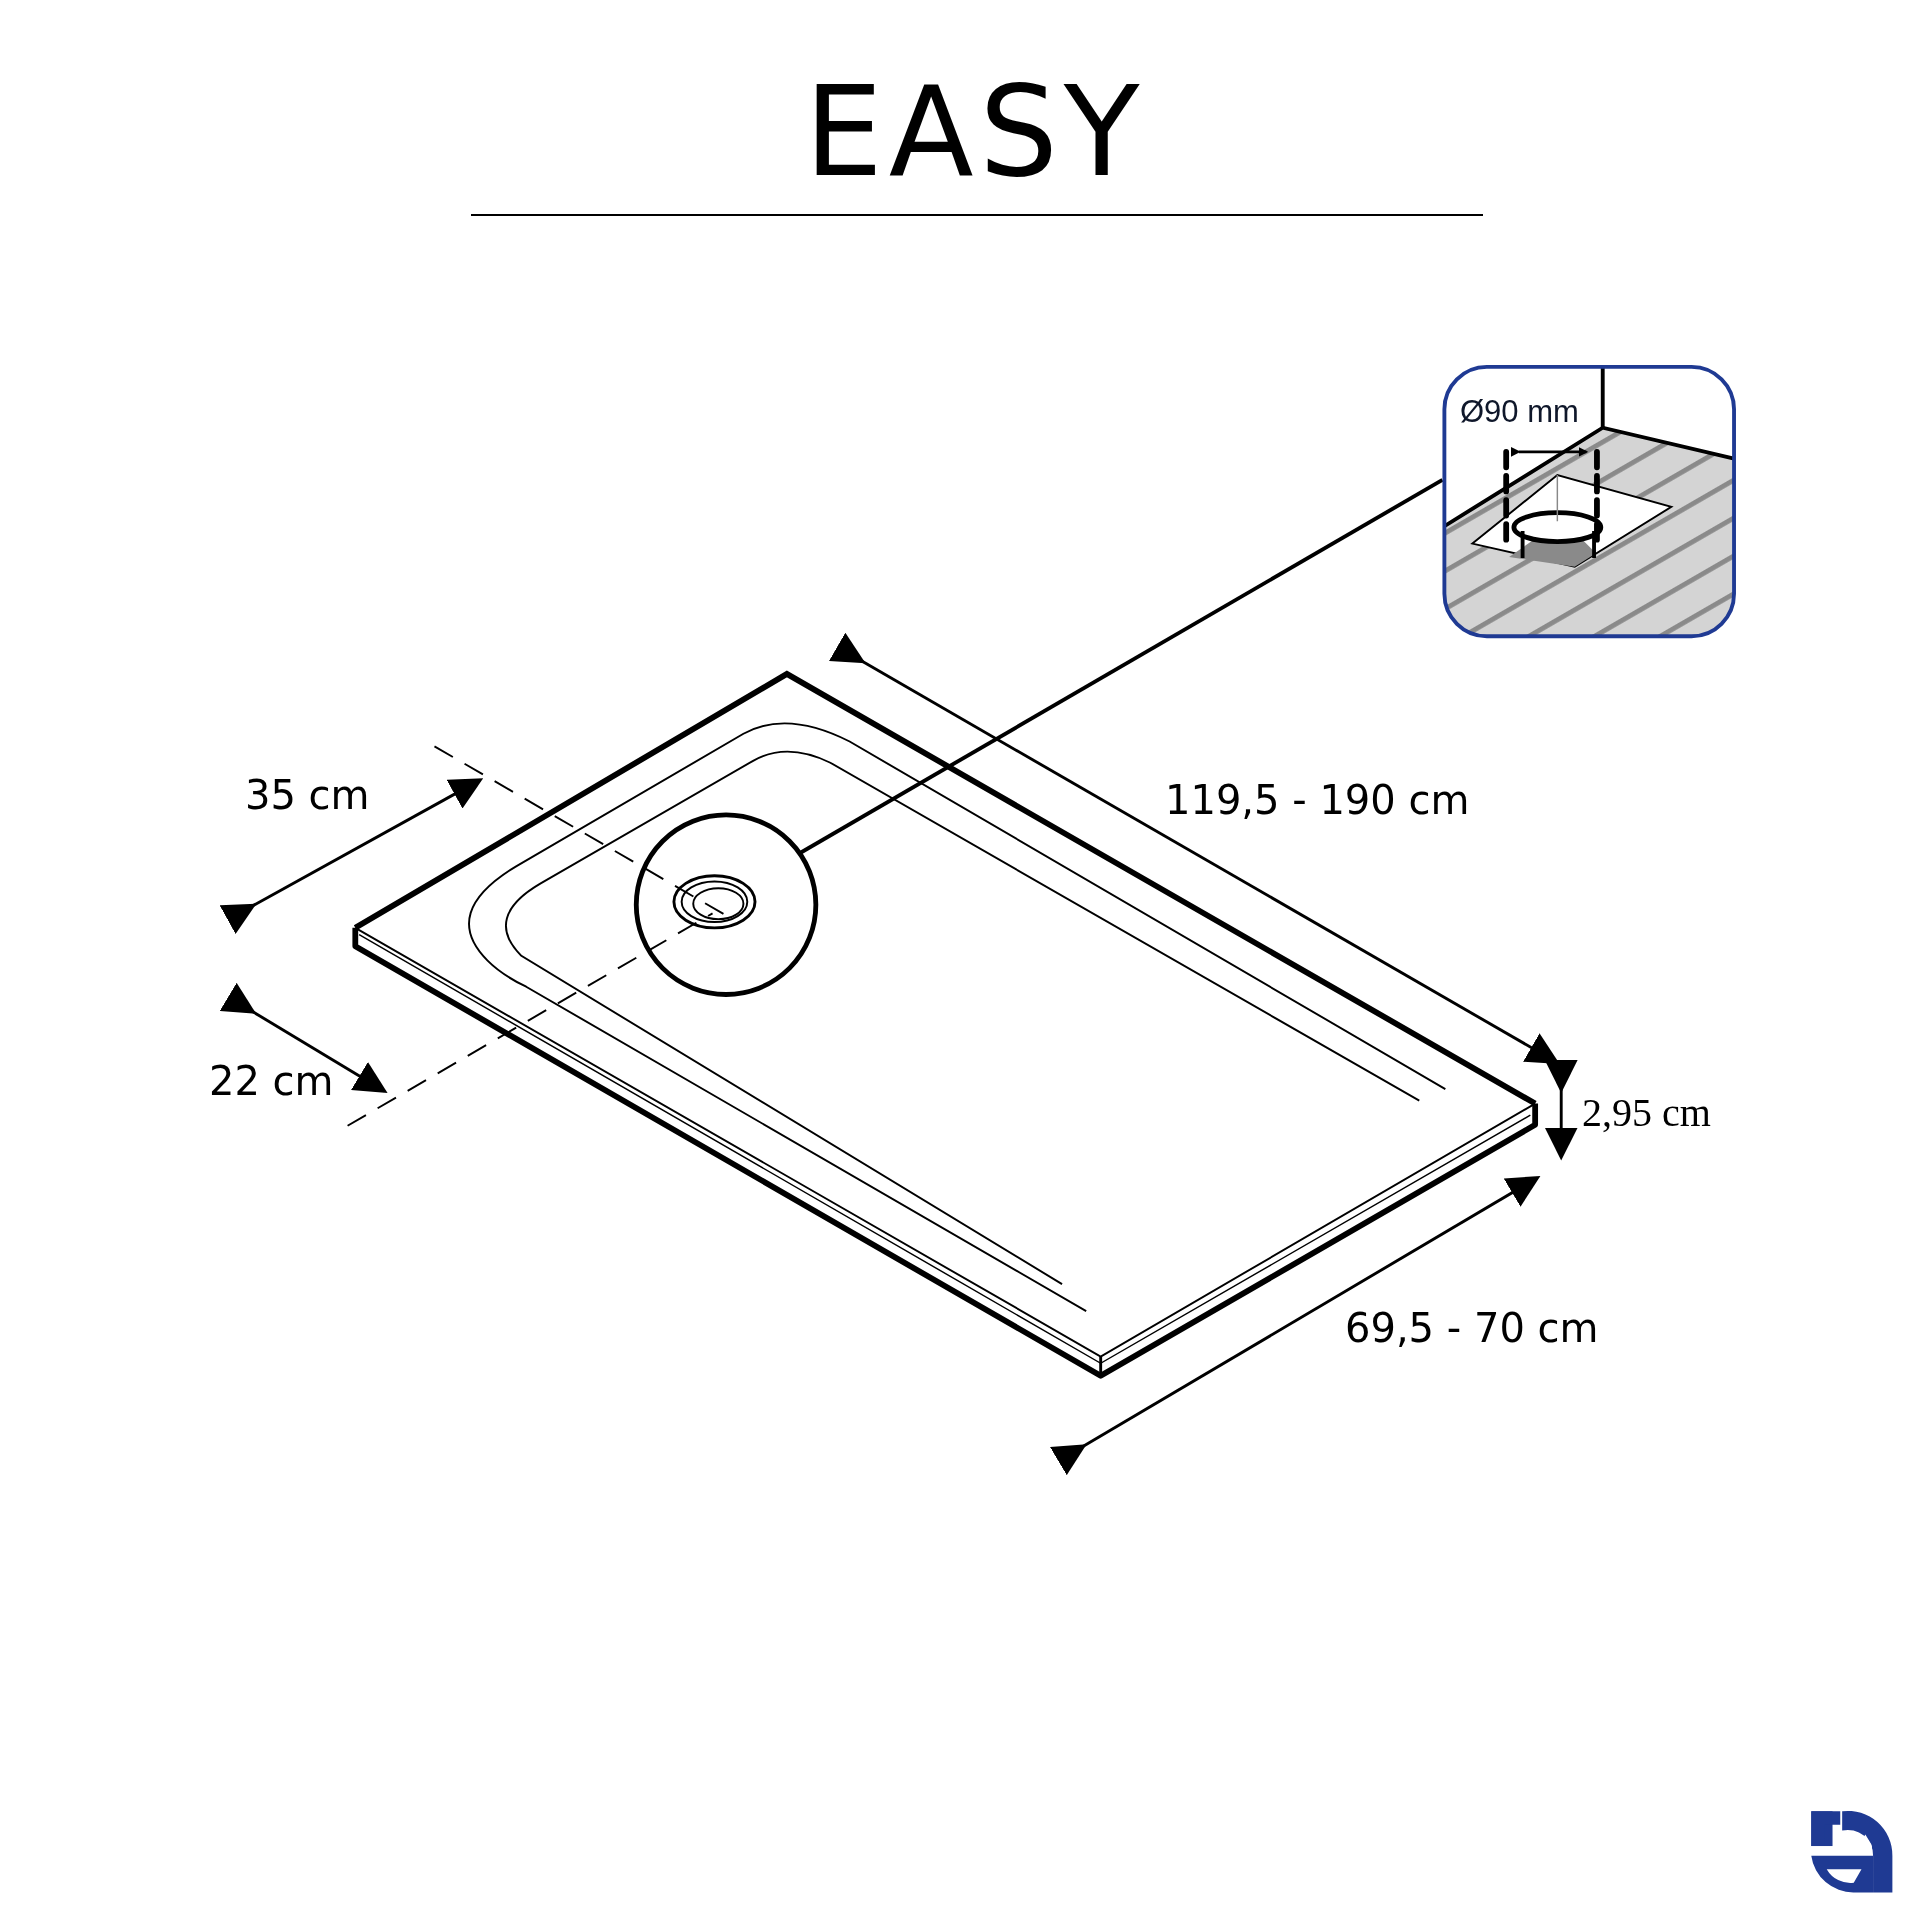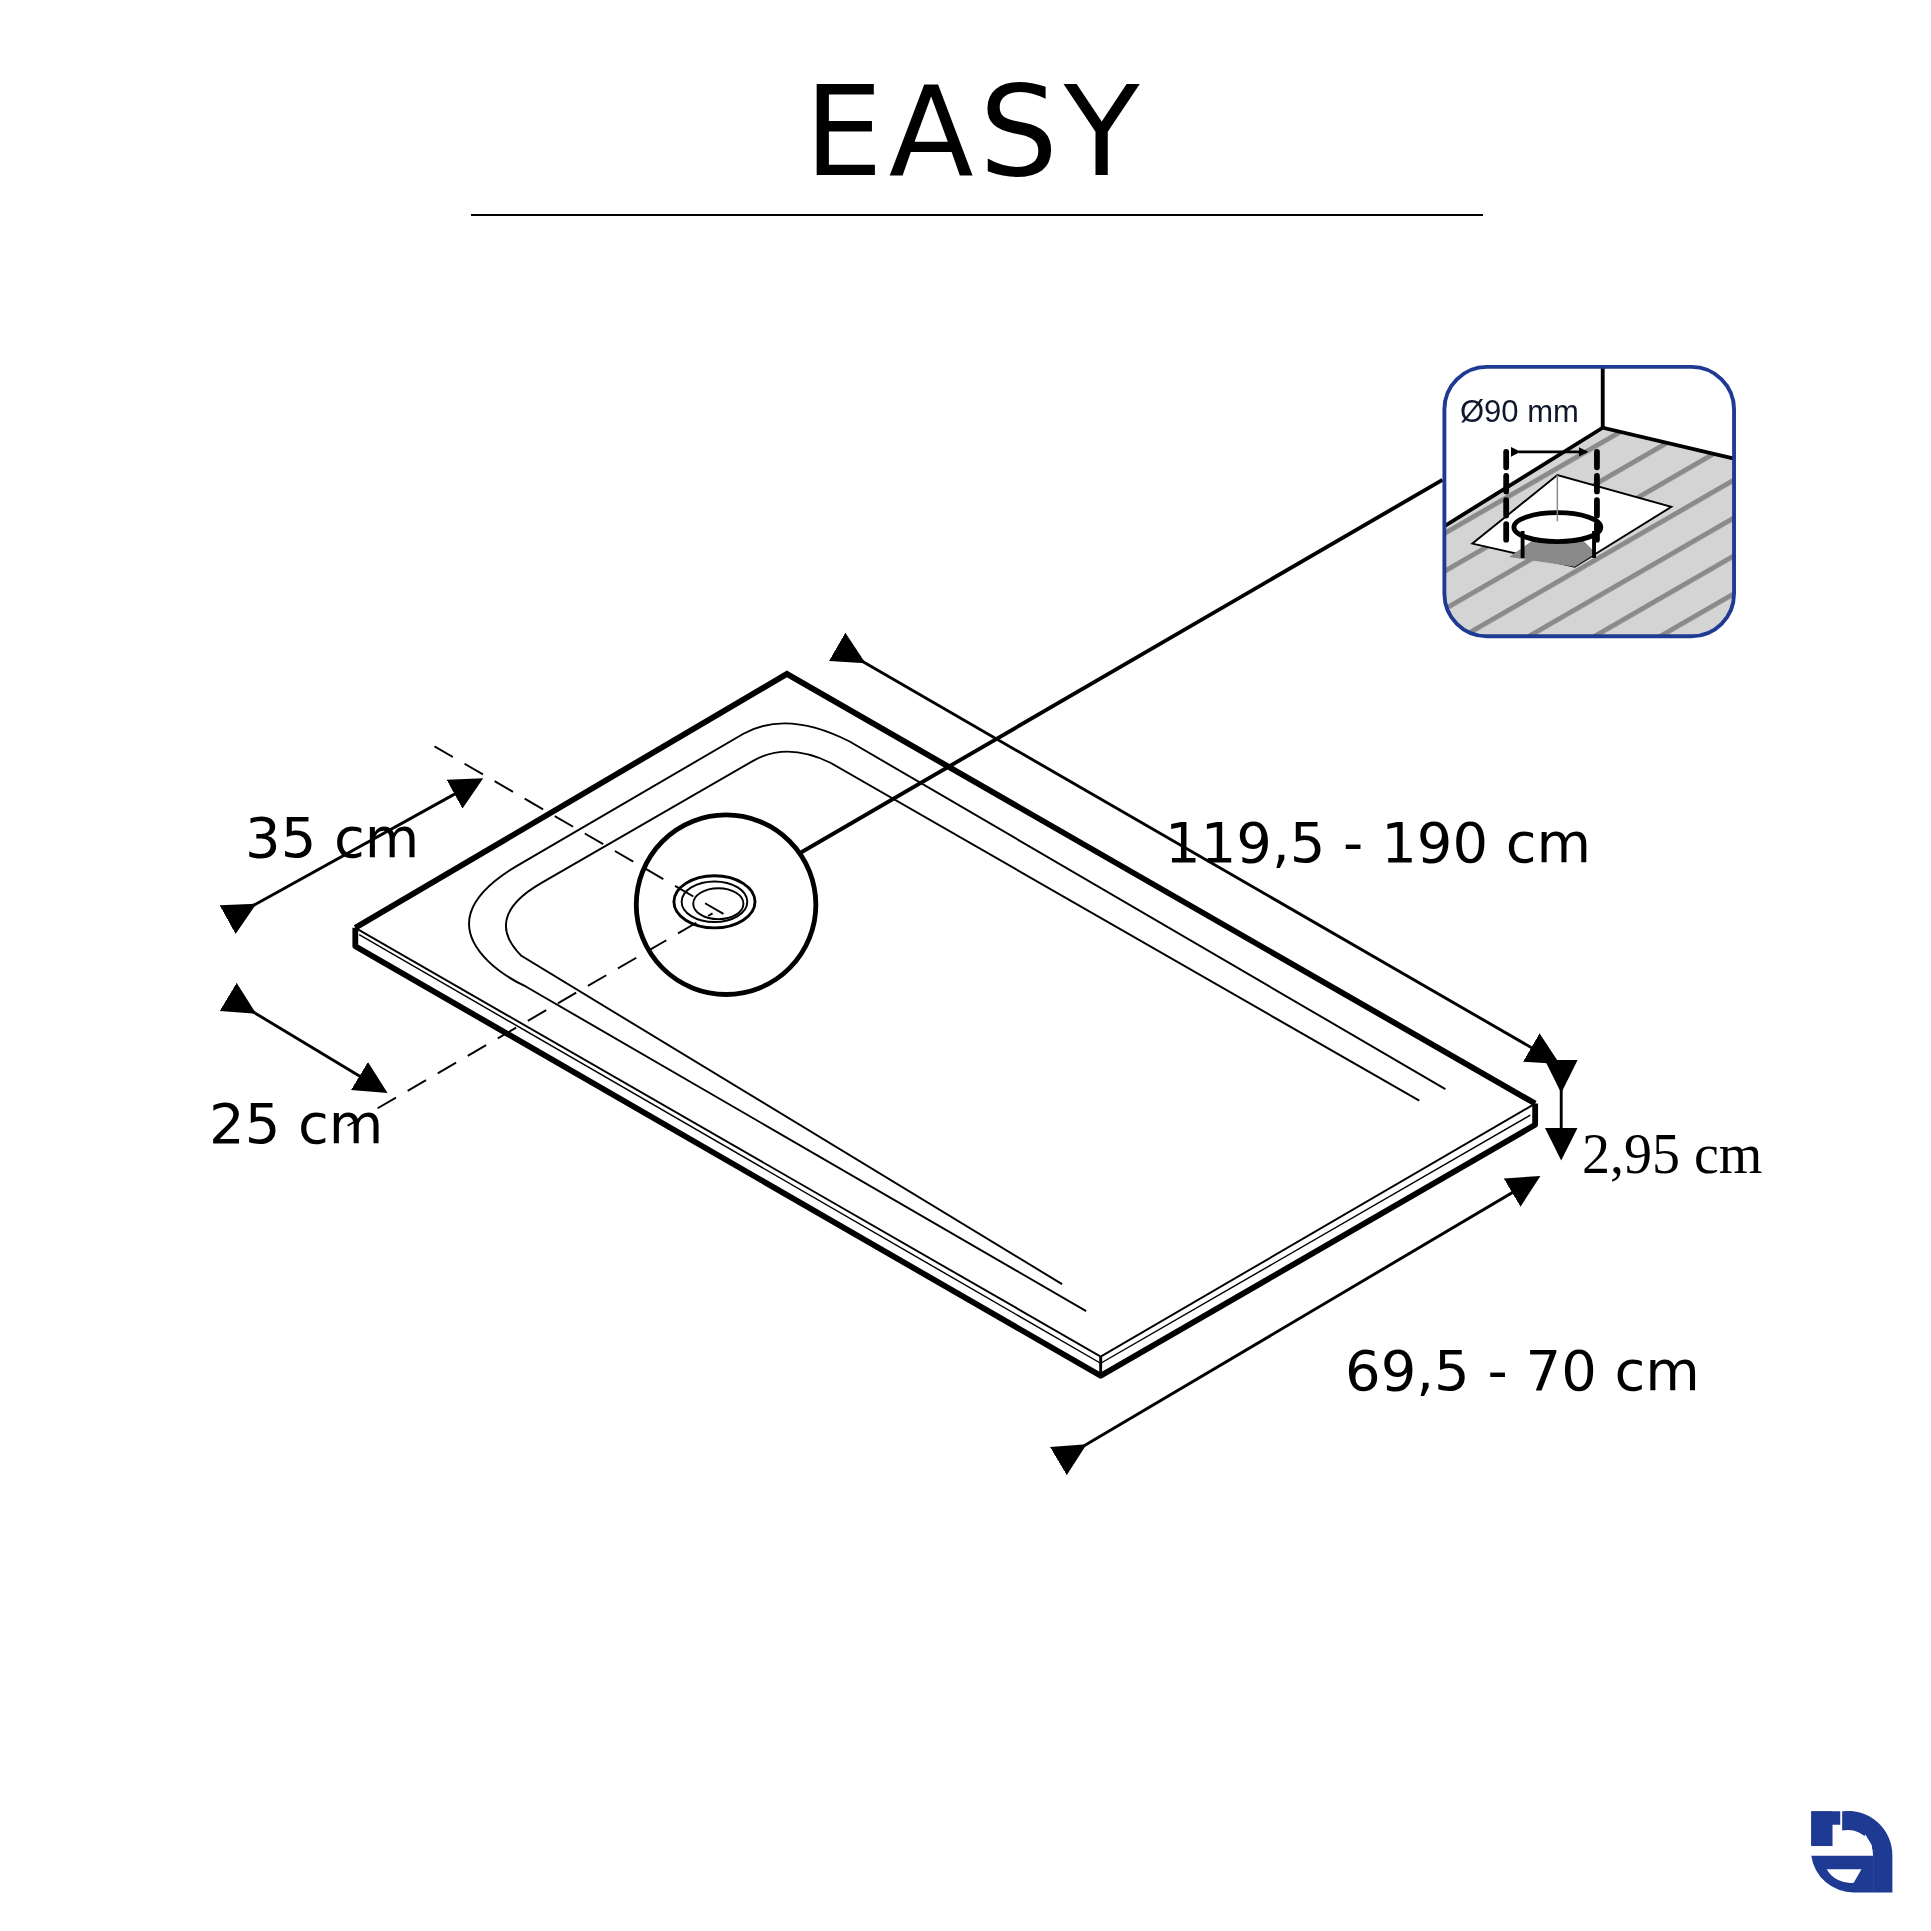--- a/index.html
+++ b/index.html
@@ -1,20 +1,20 @@
 <!DOCTYPE html>
 <html><head>
 <meta charset="utf-8">
 <style>
   html,body{margin:0;padding:0;background:#fff;}
   body{width:1931px;height:1931px;position:relative;overflow:hidden;font-family:"Liberation Sans","DejaVu Sans",sans-serif;}
   .title{position:absolute;left:0;width:1950px;top:60px;text-align:center;font-size:124px;letter-spacing:5.8px;color:#000;font-family:"DejaVu Sans","Liberation Sans",sans-serif;}
   .rule{position:absolute;left:471px;top:214px;width:1012px;height:1.9px;background:#000;}
   svg{position:absolute;left:0;top:0;}
-  .lbl{position:absolute;font-size:56px;color:#000;white-space:nowrap;font-family:"DejaVu Sans","Liberation Sans",sans-serif;margin-top:33px;}
+  .lbl{position:absolute;font-size:40px;color:#000;white-space:nowrap;font-family:"DejaVu Sans","Liberation Sans",sans-serif;}
   .ilbl{position:absolute;font-size:31px;color:#0f172a;white-space:nowrap;}
 </style>
 </head>
 <body>
 
 <div class="title">EASY</div>
 <div class="rule"></div>
 
 <svg width="1931" height="1931" viewBox="0 0 2000 2000">
   <defs>
@@ -93,15 +93,15 @@
     <path d="M1908,1876 a46,46 0 0 1 52,46 L1960,1960 L1940,1960 L1940,1922 a26,26 0 0 0 -32,-26 z"></path>
     <path d="M1876,1922 L1940,1922 L1940,1960 L1920,1960 a44,44 0 0 1 -44,-38 z M1892,1936 a28,28 0 0 0 28,14 L1928,1936 z" fill-rule="evenodd"></path>
     <path d="M1932,1900 l6,10 a7,7 0 1 1 -12,0 z" fill="#fff"></path>
   </g>
 </svg>
 
 <div class="lbl" style="left:1165px;top:777px;">119,5 - 190 cm</div>
 <div class="lbl" style="left:1345px;top:1305px;">69,5 - 70 cm</div>
 <div class="lbl" style="left:1582px;top:1089px;font-family:Liberation Serif, serif;">2,95 cm</div>
 <div class="lbl" style="left:245px;top:772px;">35 cm</div>
-<div class="lbl" style="left:209px;top:1058px;">25 cm</div>
+<div class="lbl" style="left:209px;top:1058px;">22 cm</div>
 <div class="ilbl" style="left:1460px;top:394px;">Ø90 mm</div>
 
 
 </body></html>

